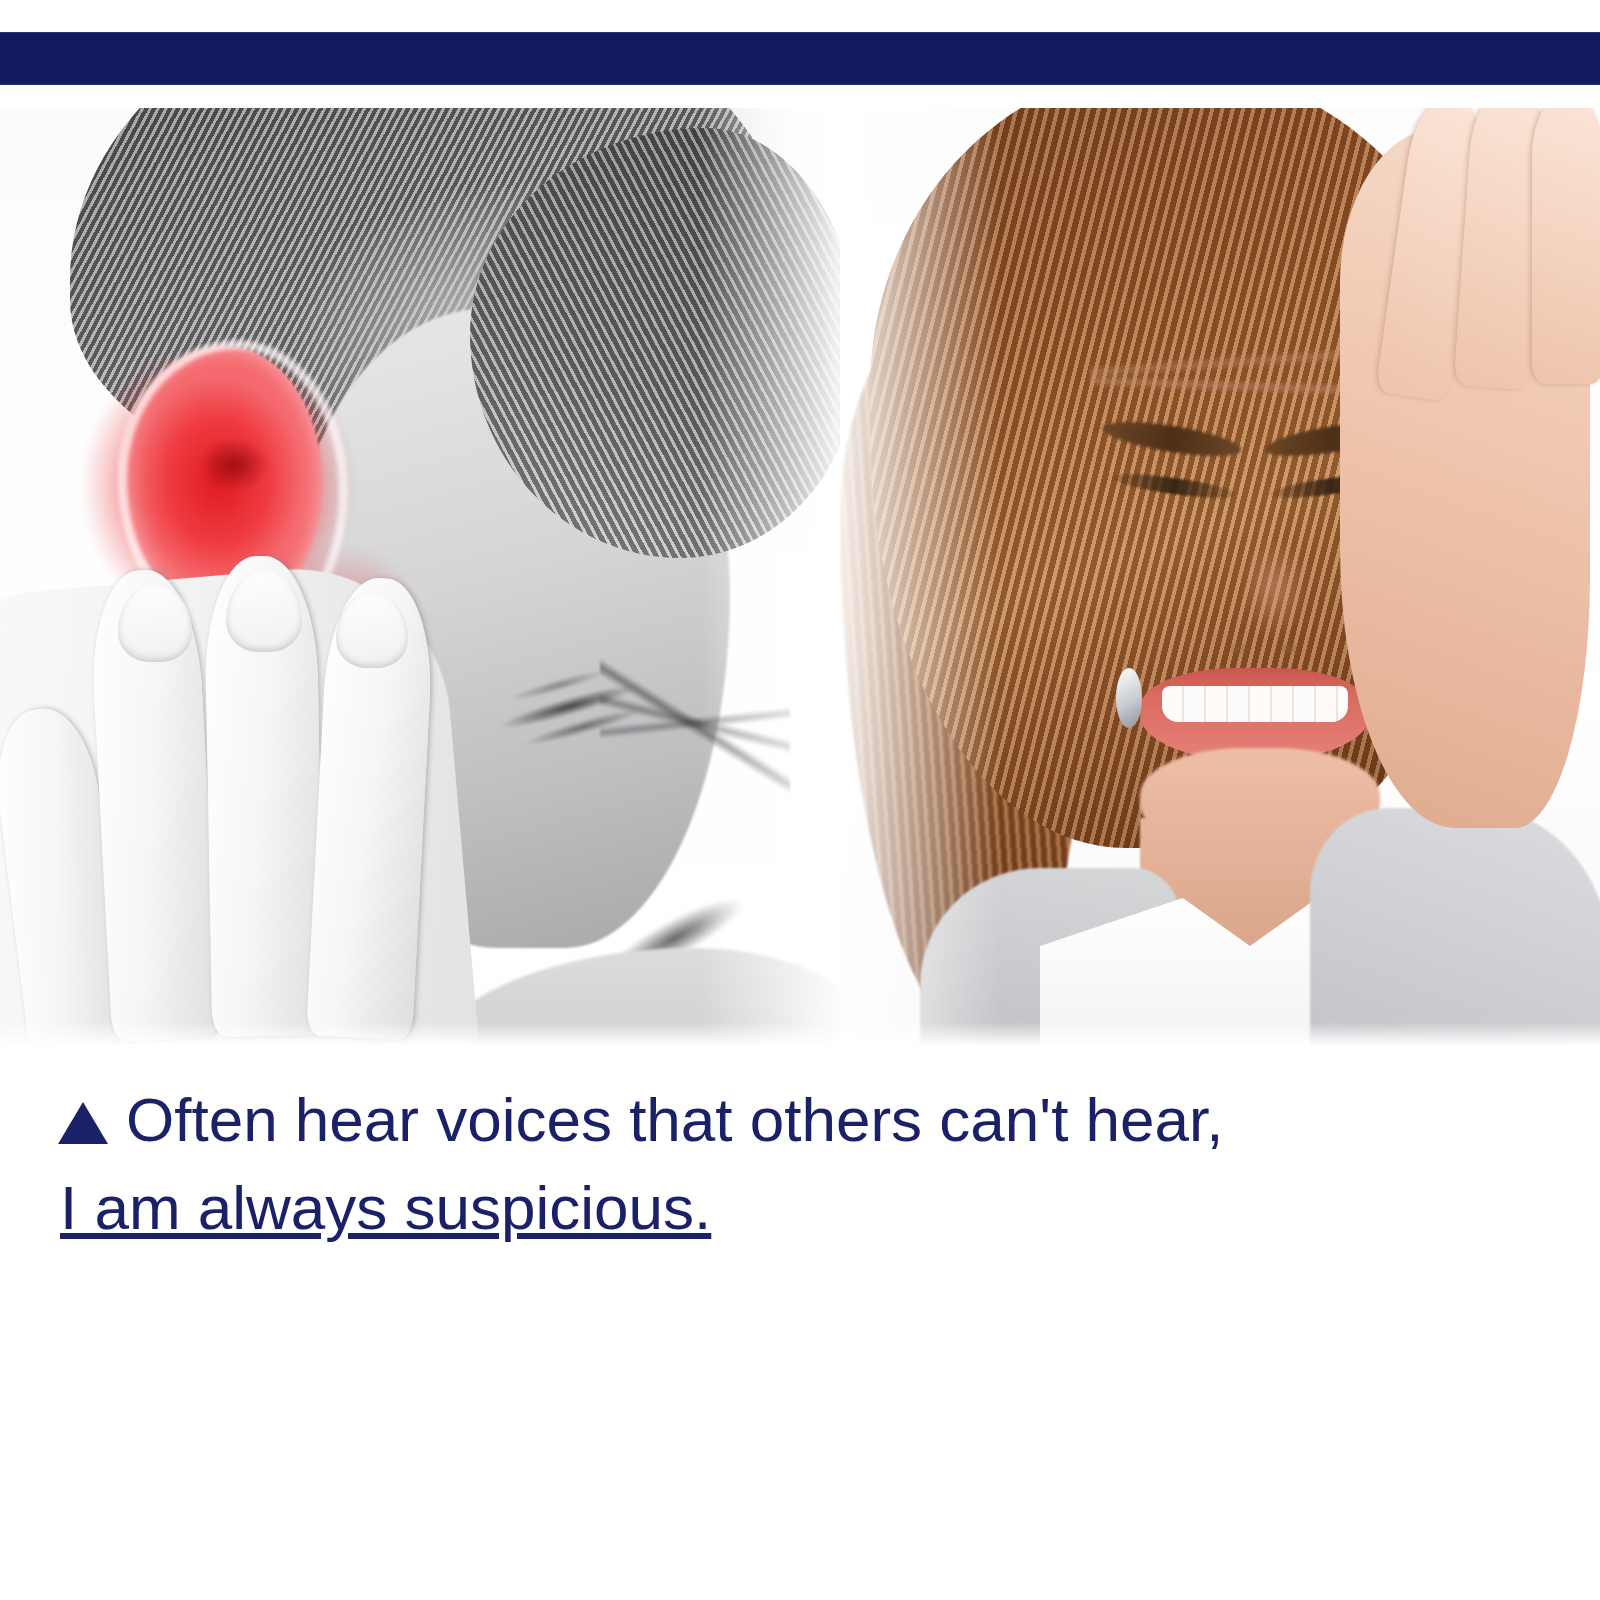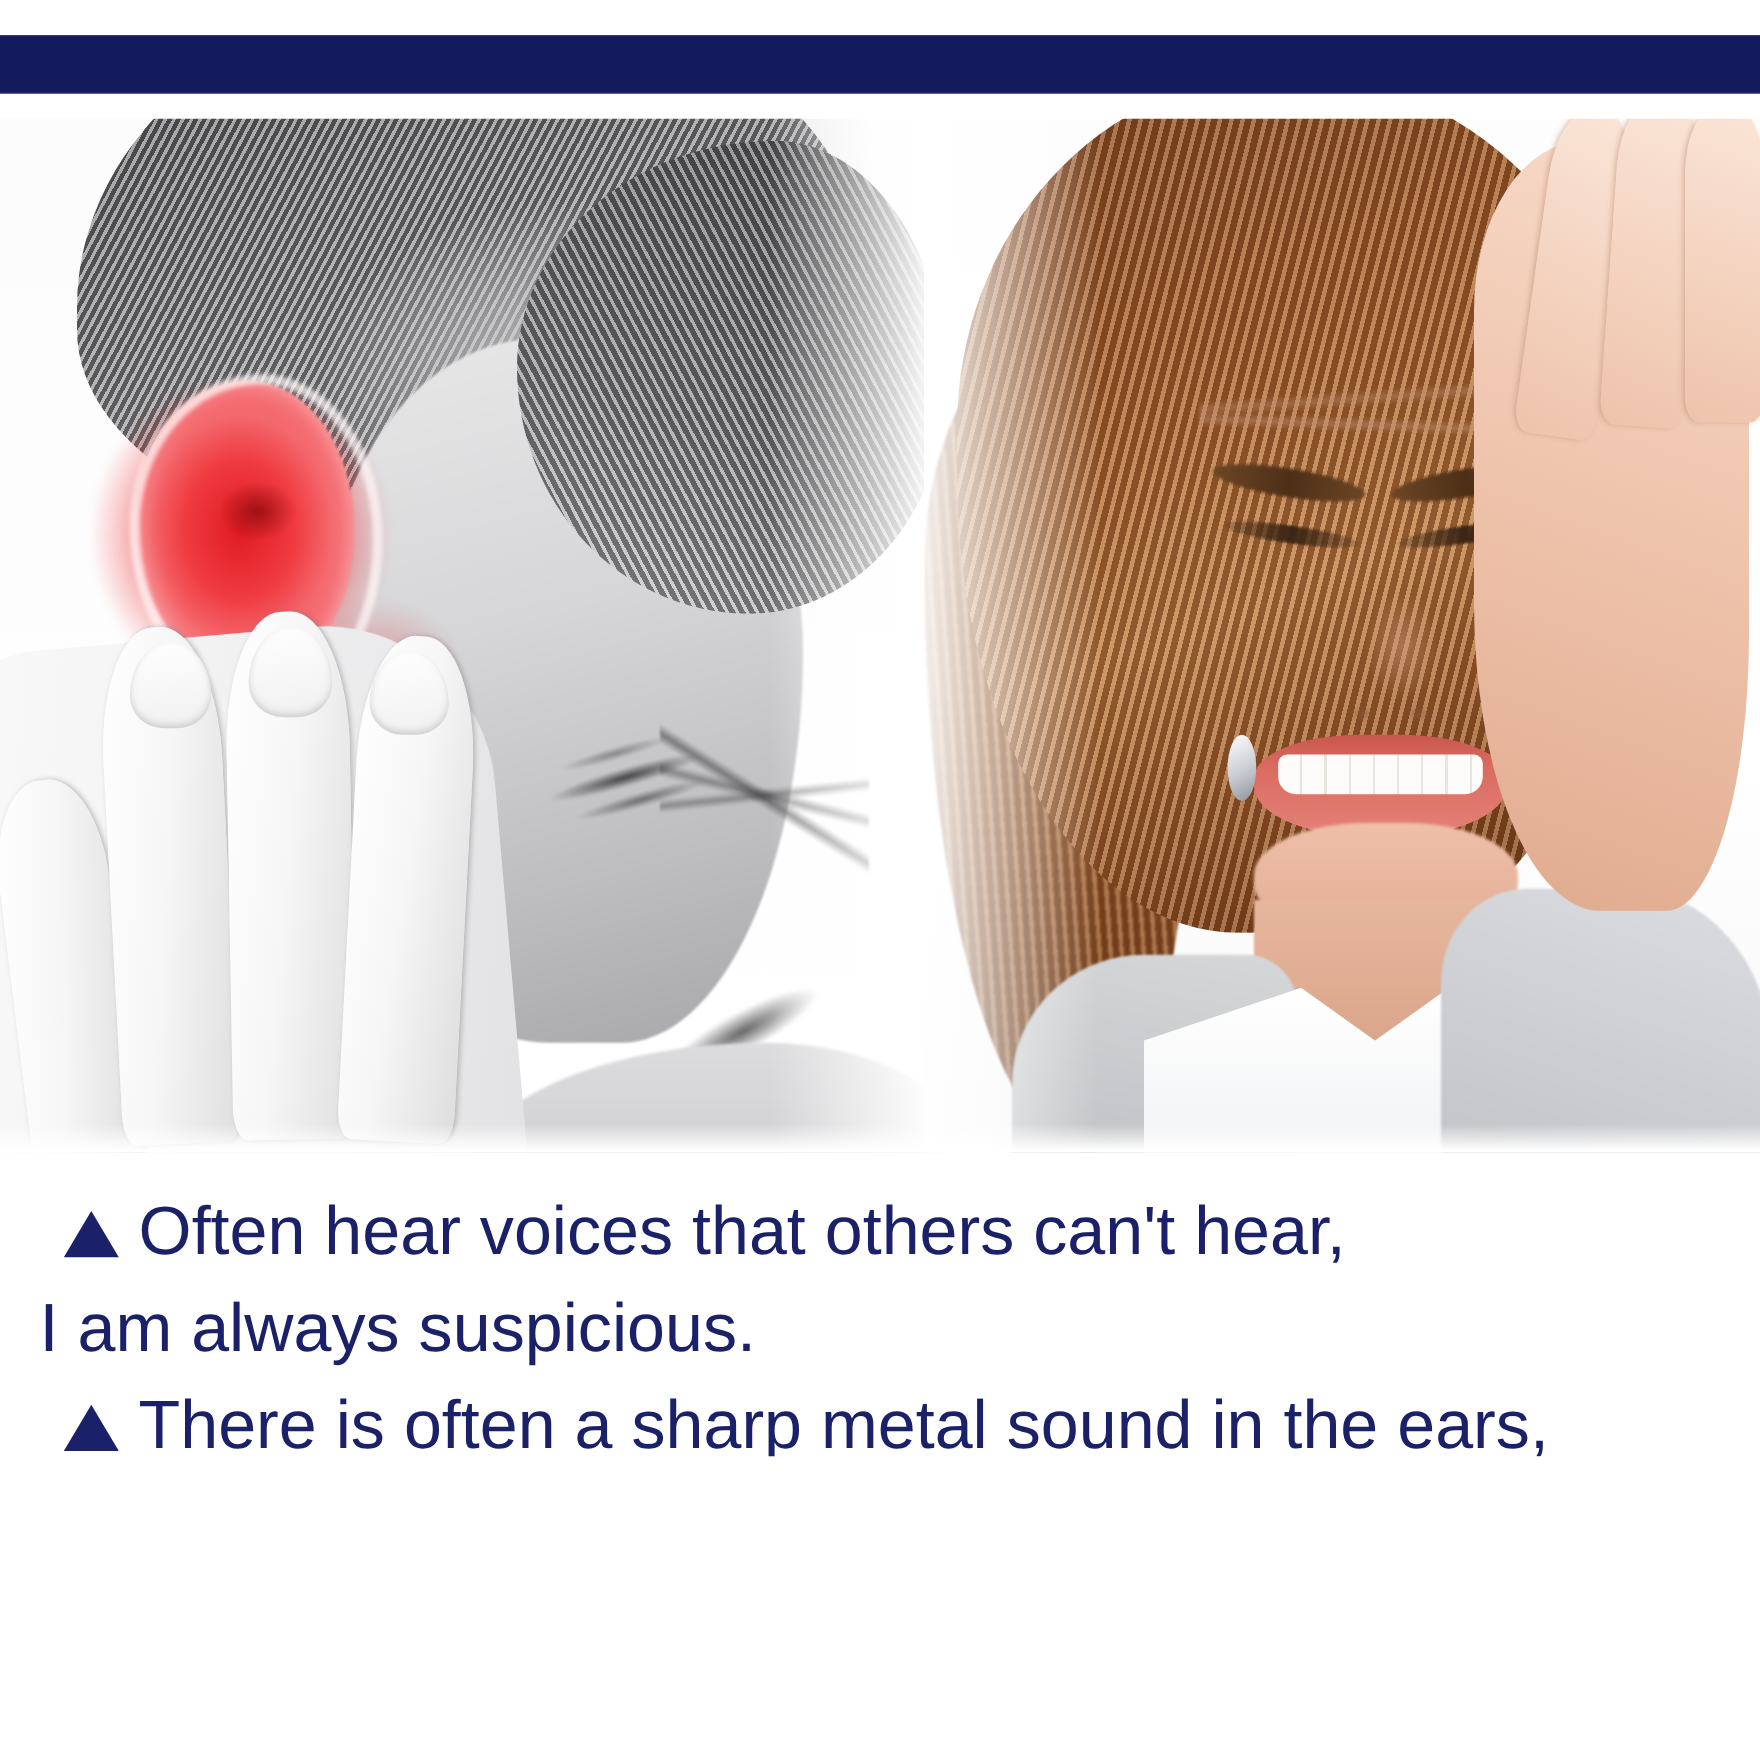--- a/index.html
+++ b/index.html
@@ -362,21 +362,21 @@
     width: 1600px;
   }
   .cap-line {
     color: #1b2168;
     font-size: 62px;
     line-height: 88px;
     white-space: nowrap;
     font-family: "Liberation Sans", sans-serif;
   }
   .cap-line.bulleted { padding-left: 58px; }
-  .cap-line.plain    { padding-left: 36px; }
+  .cap-line.plain    { padding-left: 60px; text-decoration: underline; }
   .tri {
     display: inline-block;
     width: 0; height: 0;
     border-left: 25px solid transparent;
     border-right: 25px solid transparent;
     border-bottom: 42px solid #1b2168;
     margin-right: 18px;
     vertical-align: -3px;
   }
 </style>
@@ -444,20 +444,17 @@
   <div id="caption">
 
     <div class="cap-line bulleted">
       <span class="tri"></span><span>Often hear voices that others can't hear,</span>
     </div>
 
     <div class="cap-line plain">
       <span>I am always suspicious.</span>
     </div>
 
-    <div class="cap-line bulleted">
-      <span class="tri"></span><span>There is often a sharp metal sound in the ears,</span>
-    </div>
 
 
   </div>
 
 </div>
 
 </body></html>

